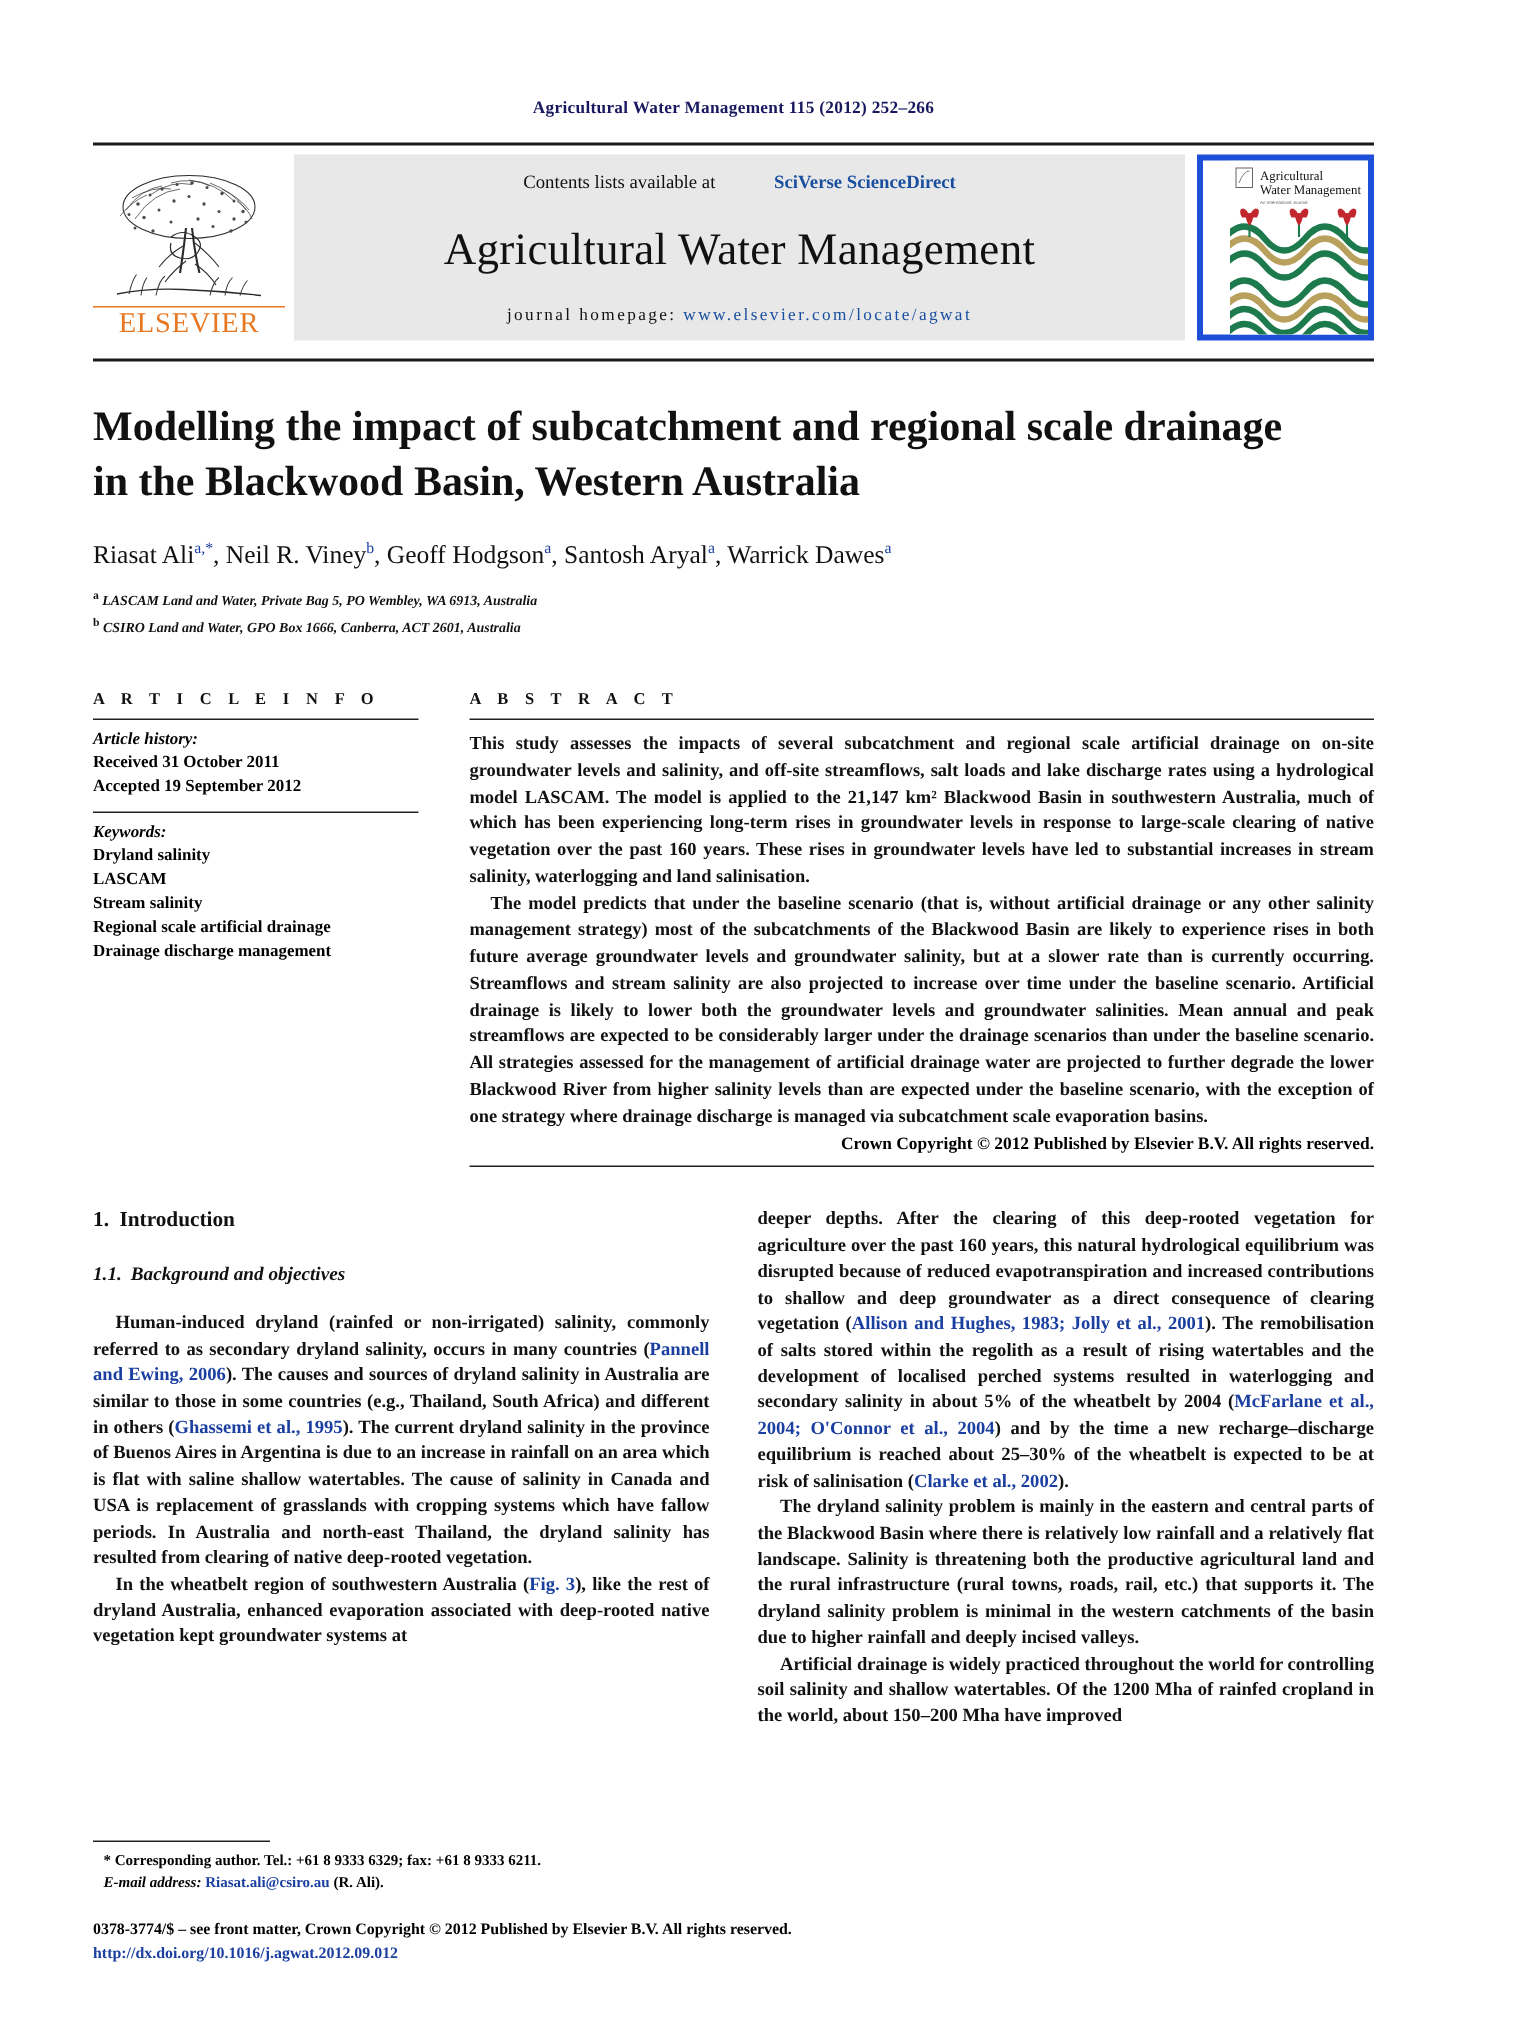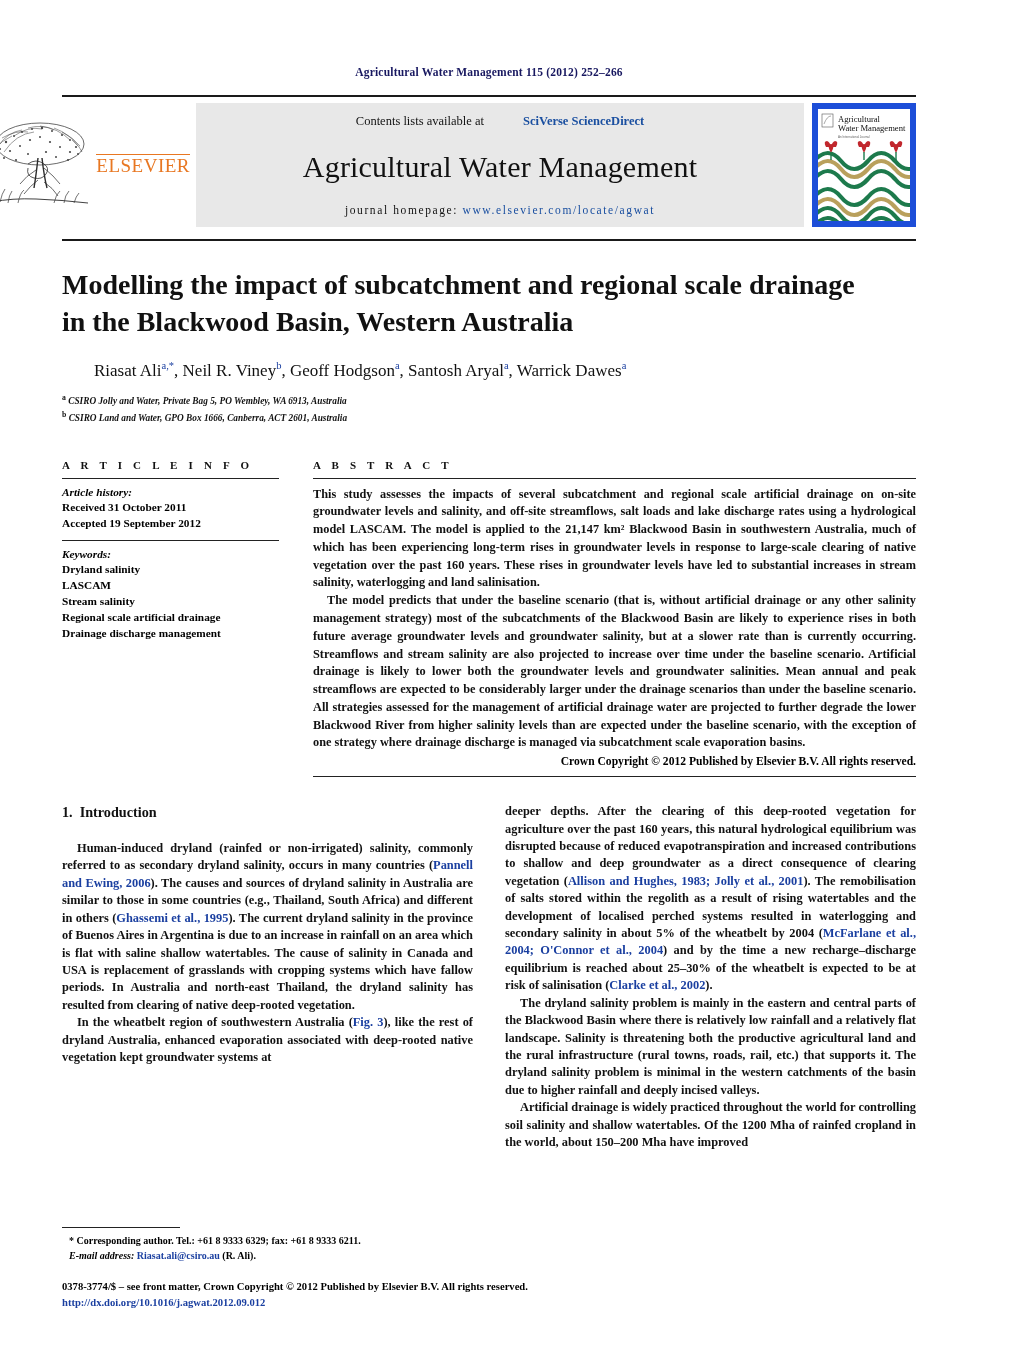--- a/index.html
+++ b/index.html
@@ -39,21 +39,21 @@
     border-top: 2px solid #1a1a1a;
     padding-top: 6px;
     display: flex;
     align-items: stretch;
     height: 124px;
   }
   .elsevier-logo {
     width: 128px;
     flex: 0 0 128px;
     display: flex;
-    flex-direction: row;
+    flex-direction: column;
     justify-content: flex-end;
     align-items: center;
     padding-bottom: 2px;
   }
   .tree-wrap { width: 112px; height: 92px; }
   .elsevier-word {
     font-family: "Liberation Serif", serif;
     font-size: 19px;
     letter-spacing: 0.5px;
     color: #E87722;
@@ -91,44 +91,44 @@
   }
   .homepage-line {
     font-size: 11.5px;
     letter-spacing: 1.6px;
     color: #111;
   }
   .homepage-line .url { color: #1a4fa0; }
   .cover-thumb {
     flex: 0 0 92px;
     width: 92px;
-    border: 6px solid #1d4ed8;
+    border: 4px solid #1d4ed8;
     background: #fff;
     position: relative;
     overflow: hidden;
+    padding-left: 18px;
   }
 
   
   .title-rule-top {
     border-top: 2px solid #1a1a1a;
     margin-top: 12px;
   }
   .paper-title {
     font-size: 28px;
     line-height: 1.32;
     font-weight: bold;
     margin: 26px 0 0 0;
     color: #111;
     max-width: 820px;
   }
   .authors {
     font-size: 17px;
     margin-top: 19px;
     color: #111;
-    margin-left: 32px;
   }
   .authors sup { font-size: 10.5px; color: #1a3fa0; }
   .affil {
     font-size: 9.3px;
     font-style: italic;
     font-weight: bold;
     margin-top: 11px;
     line-height: 1.5;
     color: #111;
   }
@@ -379,21 +379,21 @@
     </div>
   </div>
 
   <div class="title-rule-top"></div>
 
   <h1 class="paper-title">Modelling the impact of subcatchment and regional scale drainage in the Blackwood Basin, Western Australia</h1>
 
   <div class="authors">Riasat Ali<sup>a,*</sup>, Neil R. Viney<sup>b</sup>, Geoff Hodgson<sup>a</sup>, Santosh Aryal<sup>a</sup>, Warrick Dawes<sup>a</sup></div>
 
   <div class="affil">
-    <div><sup>a</sup> <span>CSIRO Jolly and Water, Private Bag 5, PO Wembley, WA 6913, Australia</span></div>
+    <div><sup>a</sup> <span>LASCAM Land and Water, Private Bag 5, PO Wembley, WA 6913, Australia</span></div>
     <div><sup>b</sup> <span>CSIRO Land and Water, GPO Box 1666, Canberra, ACT 2601, Australia</span></div>
   </div>
 
   <div class="info-abstract">
 
     <div class="col-info">
       <div class="sec-head">A R T I C L E   I N F O</div>
       <div class="hair-rule"></div>
       <div class="info-label">Article history:</div>
       <div class="info-line">Received 31 October 2011</div>
@@ -417,20 +417,23 @@
       <div class="copyright-line">Crown Copyright © 2012 Published by Elsevier B.V. All rights reserved.</div>
       <div class="abstract-bottom-rule"></div>
     </div>
   </div>
 
   <div class="body-cols">
     <div class="bcol">
       <div class="h1-num">
         <span class="nm">1.</span><span>Introduction</span>
       </div>
+      <div class="h2-num">
+        <span class="nm">1.1.</span><span>Background and objectives</span>
+      </div>
       <div id="left-paras">
           <p>Human-induced dryland (rainfed or non-irrigated) salinity, commonly referred to as secondary dryland salinity, occurs in many countries (<span class="cite">Pannell and Ewing, 2006</span>). The causes and sources of dryland salinity in Australia are similar to those in some countries (e.g., Thailand, South Africa) and different in others (<span class="cite">Ghassemi et al., 1995</span>). The current dryland salinity in the province of Buenos Aires in Argentina is due to an increase in rainfall on an area which is flat with saline shallow watertables. The cause of salinity in Canada and USA is replacement of grasslands with cropping systems which have fallow periods. In Australia and north-east Thailand, the dryland salinity has resulted from clearing of native deep-rooted vegetation.</p>
           <p>In the wheatbelt region of southwestern Australia (<span class="cite">Fig. 3</span>), like the rest of dryland Australia, enhanced evaporation associated with deep-rooted native vegetation kept groundwater systems at</p>
         </div>
     </div>
 
     <div class="bcol">
       <div id="right-paras">
           <p class="noindent">deeper depths. After the clearing of this deep-rooted vegetation for agriculture over the past 160 years, this natural hydrological equilibrium was disrupted because of reduced evapotranspiration and increased contributions to shallow and deep groundwater as a direct consequence of clearing vegetation (<span class="cite">Allison and Hughes, 1983; Jolly et al., 2001</span>). The remobilisation of salts stored within the regolith as a result of rising watertables and the development of localised perched systems resulted in waterlogging and secondary salinity in about 5% of the wheatbelt by 2004 (<span class="cite">McFarlane et al., 2004; O'Connor et al., 2004</span>) and by the time a new recharge–discharge equilibrium is reached about 25–30% of the wheatbelt is expected to be at risk of salinisation (<span class="cite">Clarke et al., 2002</span>).</p>
           <p>The dryland salinity problem is mainly in the eastern and central parts of the Blackwood Basin where there is relatively low rainfall and a relatively flat landscape. Salinity is threatening both the productive agricultural land and the rural infrastructure (rural towns, roads, rail, etc.) that supports it. The dryland salinity problem is minimal in the western catchments of the basin due to higher rainfall and deeply incised valleys.</p>

